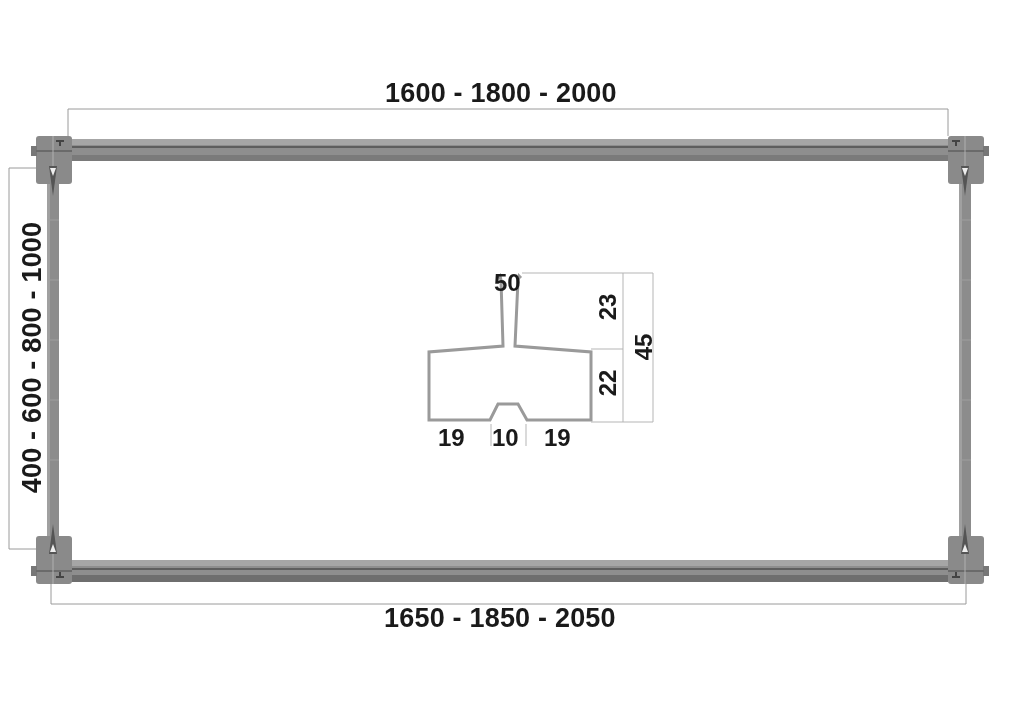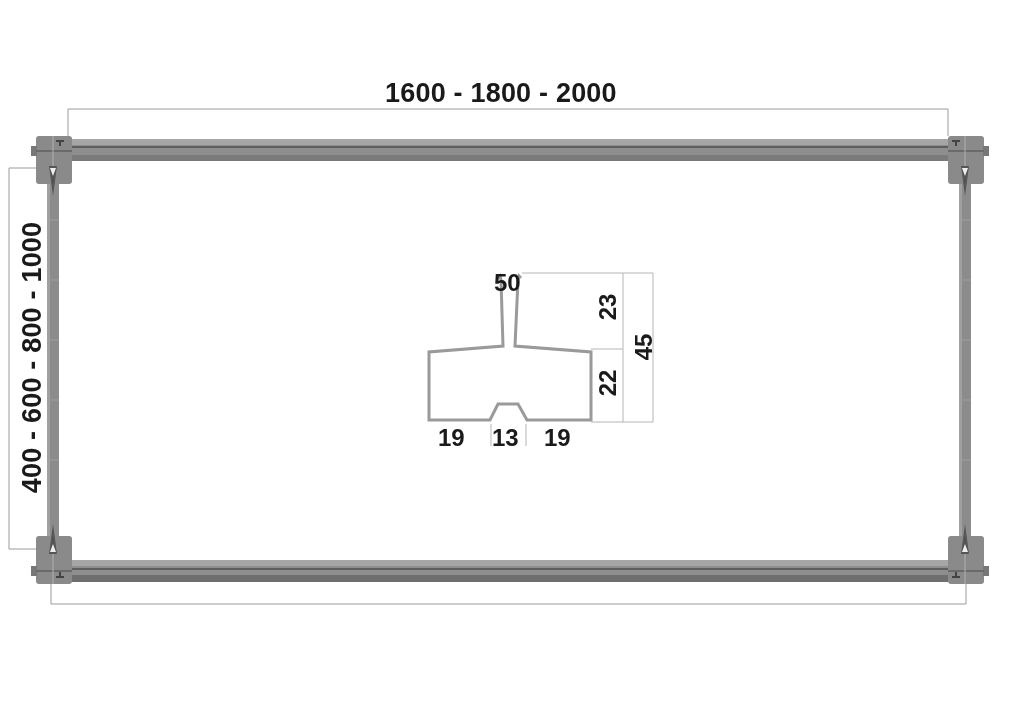--- a/index.html
+++ b/index.html
@@ -115,23 +115,24 @@
       <line x1="591" y1="422" x2="653" y2="422"></line>
       <line x1="623" y1="273" x2="623" y2="422"></line>
       <line x1="653" y1="273" x2="653" y2="422"></line>
       <line x1="491" y1="424" x2="491" y2="446"></line>
       <line x1="526" y1="424" x2="526" y2="446"></line>
     </g>
   </svg>
 
   
   <div class="dimlabel big" style="left:385px; top:78px;">1600 - 1800 - 2000</div>
+  <div class="dimlabel big" style="left:384px; top:603px;">1650 - 1850 - 2050</div>
   <div class="dimlabel big vert" style="left:-118px; top:342px; width:300px; text-align:center;">400 - 600 - 800 - 1000</div>
 
   
   <div class="dimlabel small" style="left:494px; top:243px;margin-top:26px;">50</div>
   <div class="dimlabel small vert" style="left:588px; top:293px; width:40px; text-align:center;">23</div>
   <div class="dimlabel small vert" style="left:588px; top:369px; width:40px; text-align:center;">22</div>
   <div class="dimlabel small vert" style="left:624px; top:333px; width:40px; text-align:center;">45</div>
   <div class="dimlabel small" style="left:438px; top:424px;">19</div>
-  <div class="dimlabel small" style="left:492px; top:424px;">13</div>
+  <div class="dimlabel small" style="left:492px; top:424px;">10</div>
   <div class="dimlabel small" style="left:544px; top:424px;">19</div>
 </div>
 
 </body></html>

